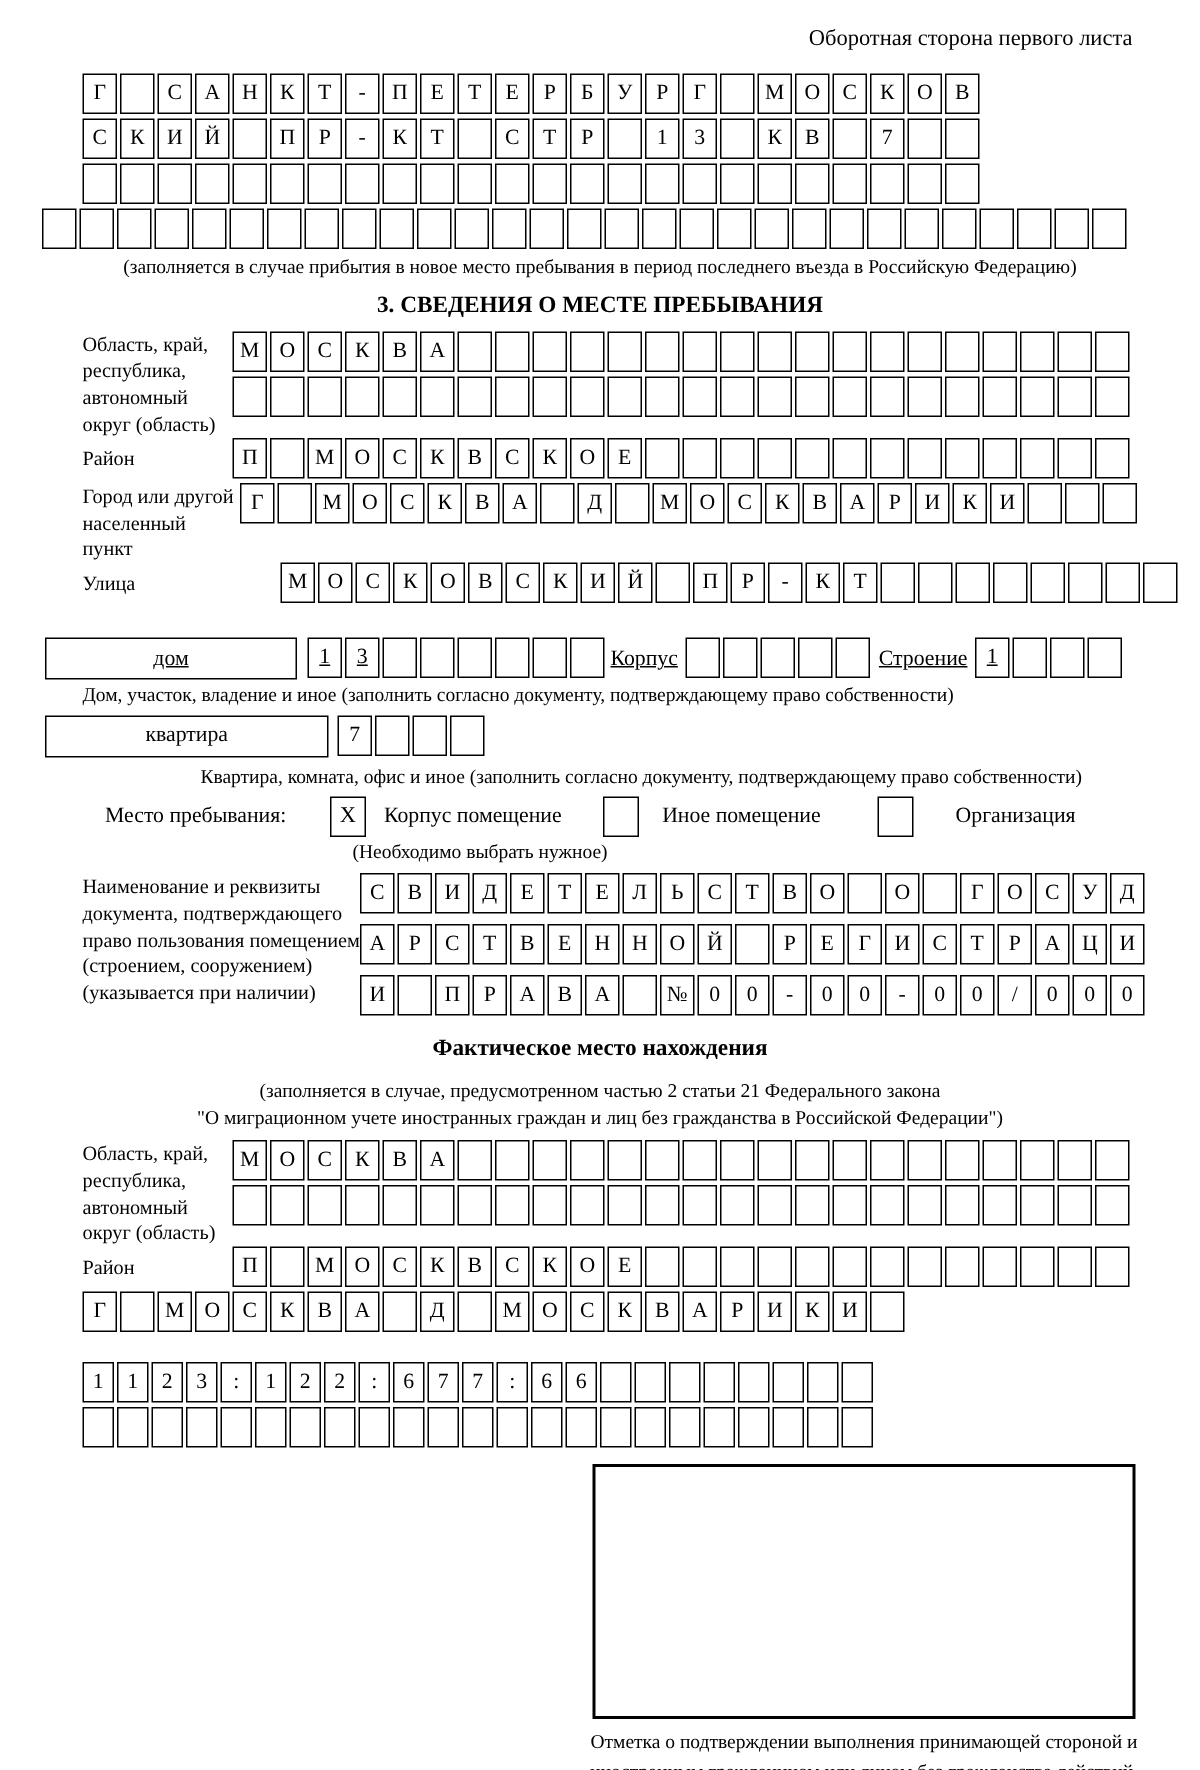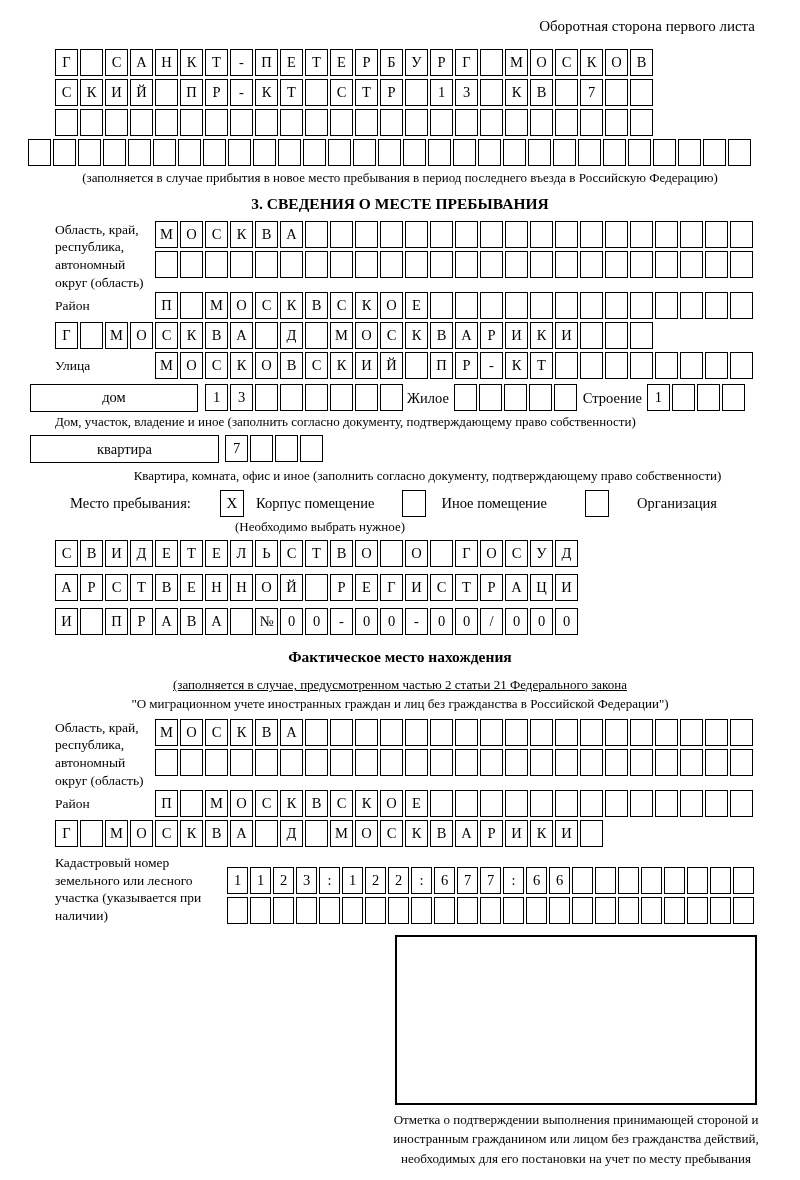--- a/index.html
+++ b/index.html
@@ -248,20 +248,21 @@
       <span class="cell"></span>
       <span class="cell"></span>
       <span class="cell"></span>
       <span class="cell"></span>
       <span class="cell"></span>
       <span class="cell"></span>
     </div>
 </div>
 
 <div class="frow" style="margin-left:55px;">
+  <div class="flabel" style="width:105px;">Город или другой населенный пункт</div>
   <div class="grid">
       <span class="cell">Г</span>
       <span class="cell"></span>
       <span class="cell">М</span>
       <span class="cell">О</span>
       <span class="cell">С</span>
       <span class="cell">К</span>
       <span class="cell">В</span>
       <span class="cell">А</span>
       <span class="cell"></span>
@@ -276,21 +277,21 @@
       <span class="cell">Р</span>
       <span class="cell">И</span>
       <span class="cell">К</span>
       <span class="cell">И</span>
       <span class="cell"></span>
       <span class="cell"></span>
       <span class="cell"></span>
     </div>
 </div>
 
-<div class="frow" style="margin-left:55px;">
+<div class="frow" style="margin-left:55px;gap:32px;">
   <div class="flabel" style="width:100px;line-height:27px;">Улица</div>
   <div class="grid">
       <span class="cell">М</span>
       <span class="cell">О</span>
       <span class="cell">С</span>
       <span class="cell">К</span>
       <span class="cell">О</span>
       <span class="cell">В</span>
       <span class="cell">С</span>
       <span class="cell">К</span>
@@ -306,33 +307,33 @@
       <span class="cell"></span>
       <span class="cell"></span>
       <span class="cell"></span>
       <span class="cell"></span>
       <span class="cell"></span>
       <span class="cell"></span>
       <span class="cell"></span>
     </div>
 </div>
 
-<div class="frow" style="margin-left:30px;margin-top:2px;">
+<div class="frow" style="margin-left:30px;margin-top:20px;text-decoration:underline;">
   <div class="namedbox" style="width:168px;">дом</div>
   <div class="grid mb0" style="margin-left:7px;">
       <span class="cell">1</span>
       <span class="cell">3</span>
       <span class="cell"></span>
       <span class="cell"></span>
       <span class="cell"></span>
       <span class="cell"></span>
       <span class="cell"></span>
       <span class="cell"></span>
     </div>
-  <div class="inline-label" style="margin:0 5px 0 4px;">Жилое</div>
+  <div class="inline-label" style="margin:0 5px 0 4px;">Корпус</div>
   <div class="grid mb0">
       <span class="cell"></span>
       <span class="cell"></span>
       <span class="cell"></span>
       <span class="cell"></span>
       <span class="cell"></span>
     </div>
   <div class="inline-label" style="margin:0 5px 0 6px;">Строение</div>
   <div class="grid mb0">
       <span class="cell">1</span>
@@ -359,20 +360,21 @@
   <span class="checkbox">X</span>
   <span class="opt-label" style="margin-left:12px;">Корпус помещение</span>
   <span class="checkbox" style="margin-left:28px;"></span>
   <span class="opt-label" style="margin-left:15px;">Иное помещение</span>
   <span class="checkbox" style="margin-left:38px;"></span>
   <span class="opt-label" style="margin-left:28px;">Организация</span>
 </div>
 <div class="note" style="margin-left:235px;">(Необходимо выбрать нужное)</div>
 
 <div class="frow" style="margin-left:55px;margin-top:2px;">
+  <div class="flabel" style="width:185px;">Наименование и реквизиты документа, подтверждающего право пользования помещением (строением, сооружением) (указывается при наличии)</div>
   <div>
     <div class="grid" style="margin-bottom:7px;">
         <span class="cell">С</span>
         <span class="cell">В</span>
         <span class="cell">И</span>
         <span class="cell">Д</span>
         <span class="cell">Е</span>
         <span class="cell">Т</span>
         <span class="cell">Е</span>
         <span class="cell">Л</span>
@@ -433,21 +435,21 @@
         <span class="cell">0</span>
         <span class="cell">/</span>
         <span class="cell">0</span>
         <span class="cell">0</span>
         <span class="cell">0</span>
       </div>
   </div>
 </div>
 
 <div class="sec-title" style="margin-top:10px;margin-bottom:10px;">Фактическое место нахождения</div>
-<div class="note center" style="margin-bottom:0;text-decoration:underline;">(заполняется в случае, предусмотренном частью 2 статьи 21 Федерального закона</div>
+<div class="note center" style="margin-bottom:0;">(заполняется в случае, предусмотренном частью 2 статьи 21 Федерального закона</div>
 <div class="note center" style="margin-bottom:6px;">"О миграционном учете иностранных граждан и лиц без гражданства в Российской Федерации")</div>
 
 <div class="frow" style="margin-left:55px;">
   <div class="flabel" style="width:100px;">Область, край, республика, автономный округ (область)</div>
   <div>
     <div class="grid">
         <span class="cell">М</span>
         <span class="cell">О</span>
         <span class="cell">С</span>
         <span class="cell">К</span>
@@ -552,21 +554,20 @@
       <span class="cell">А</span>
       <span class="cell">Р</span>
       <span class="cell">И</span>
       <span class="cell">К</span>
       <span class="cell">И</span>
       <span class="cell"></span>
     </div>
 </div>
 
 <div class="frow" style="margin-left:55px;margin-top:4px;">
-  <div class="flabel" style="width:172px;">Кадастровый номер земельного или лесного участка (указывается при наличии)</div>
   <div style="margin-top:13px;">
     <div class="grid tight">
         <span class="cell">1</span>
         <span class="cell">1</span>
         <span class="cell">2</span>
         <span class="cell">3</span>
         <span class="cell">:</span>
         <span class="cell">1</span>
         <span class="cell">2</span>
         <span class="cell">2</span>

